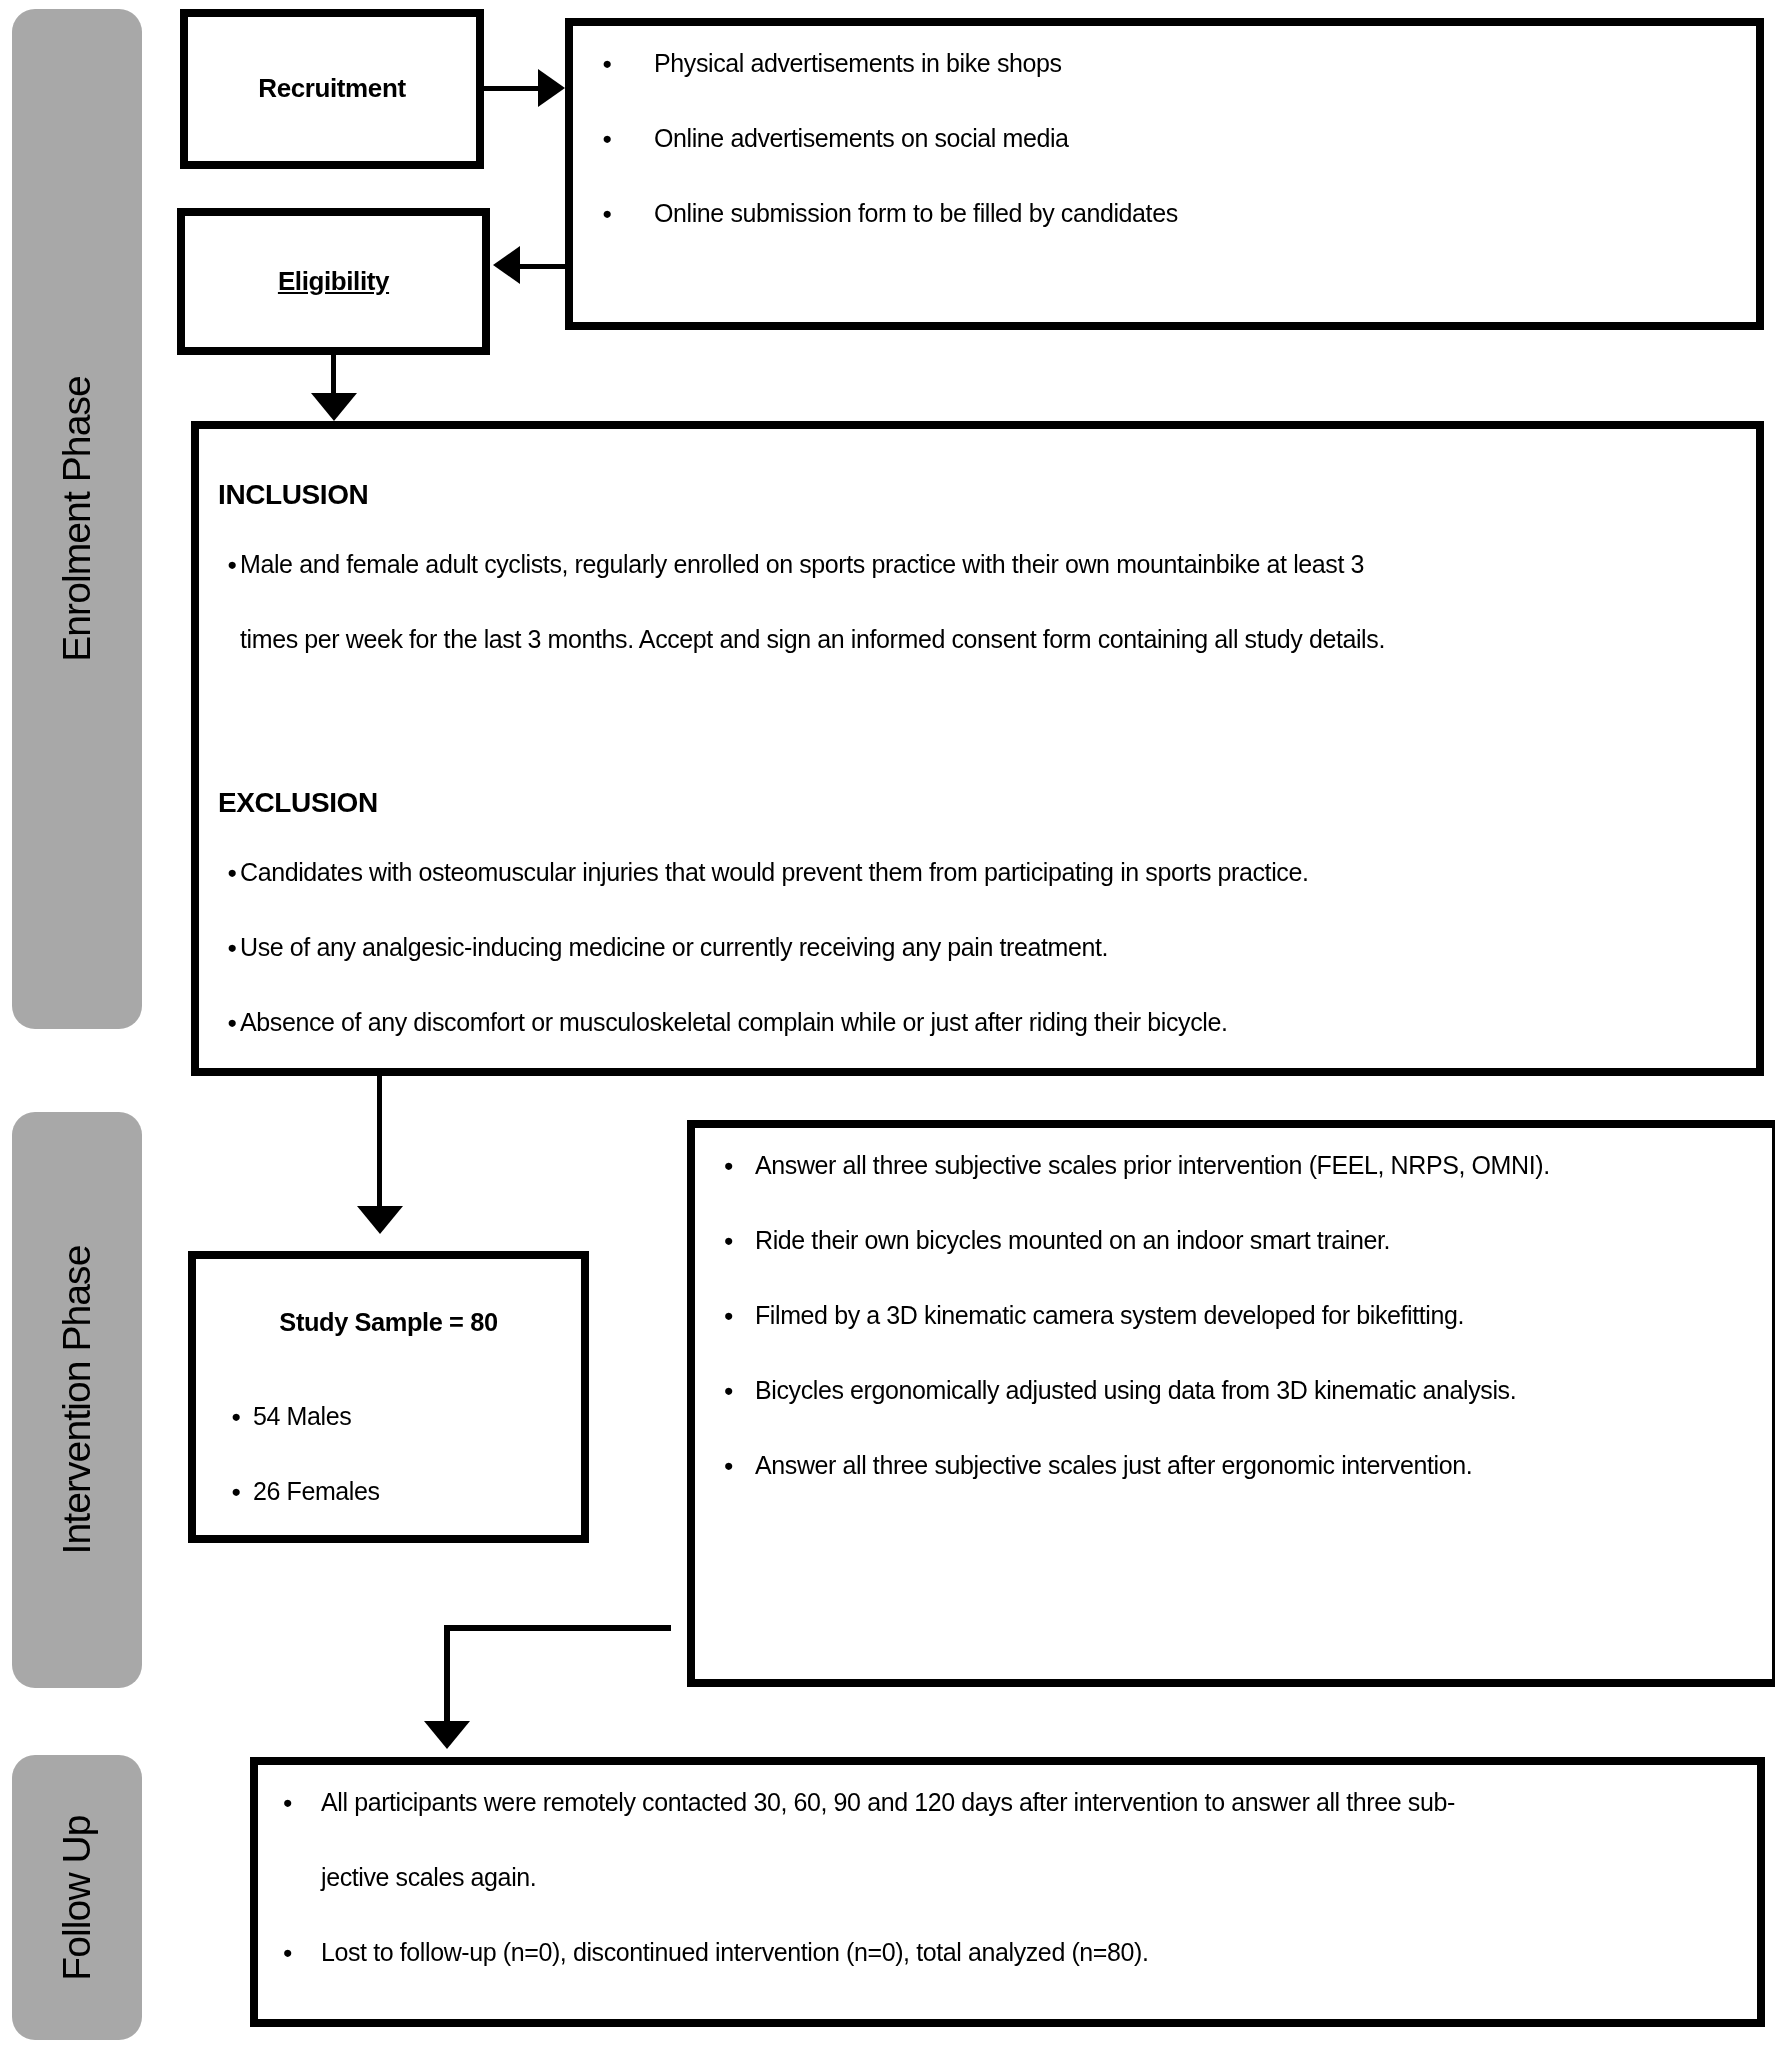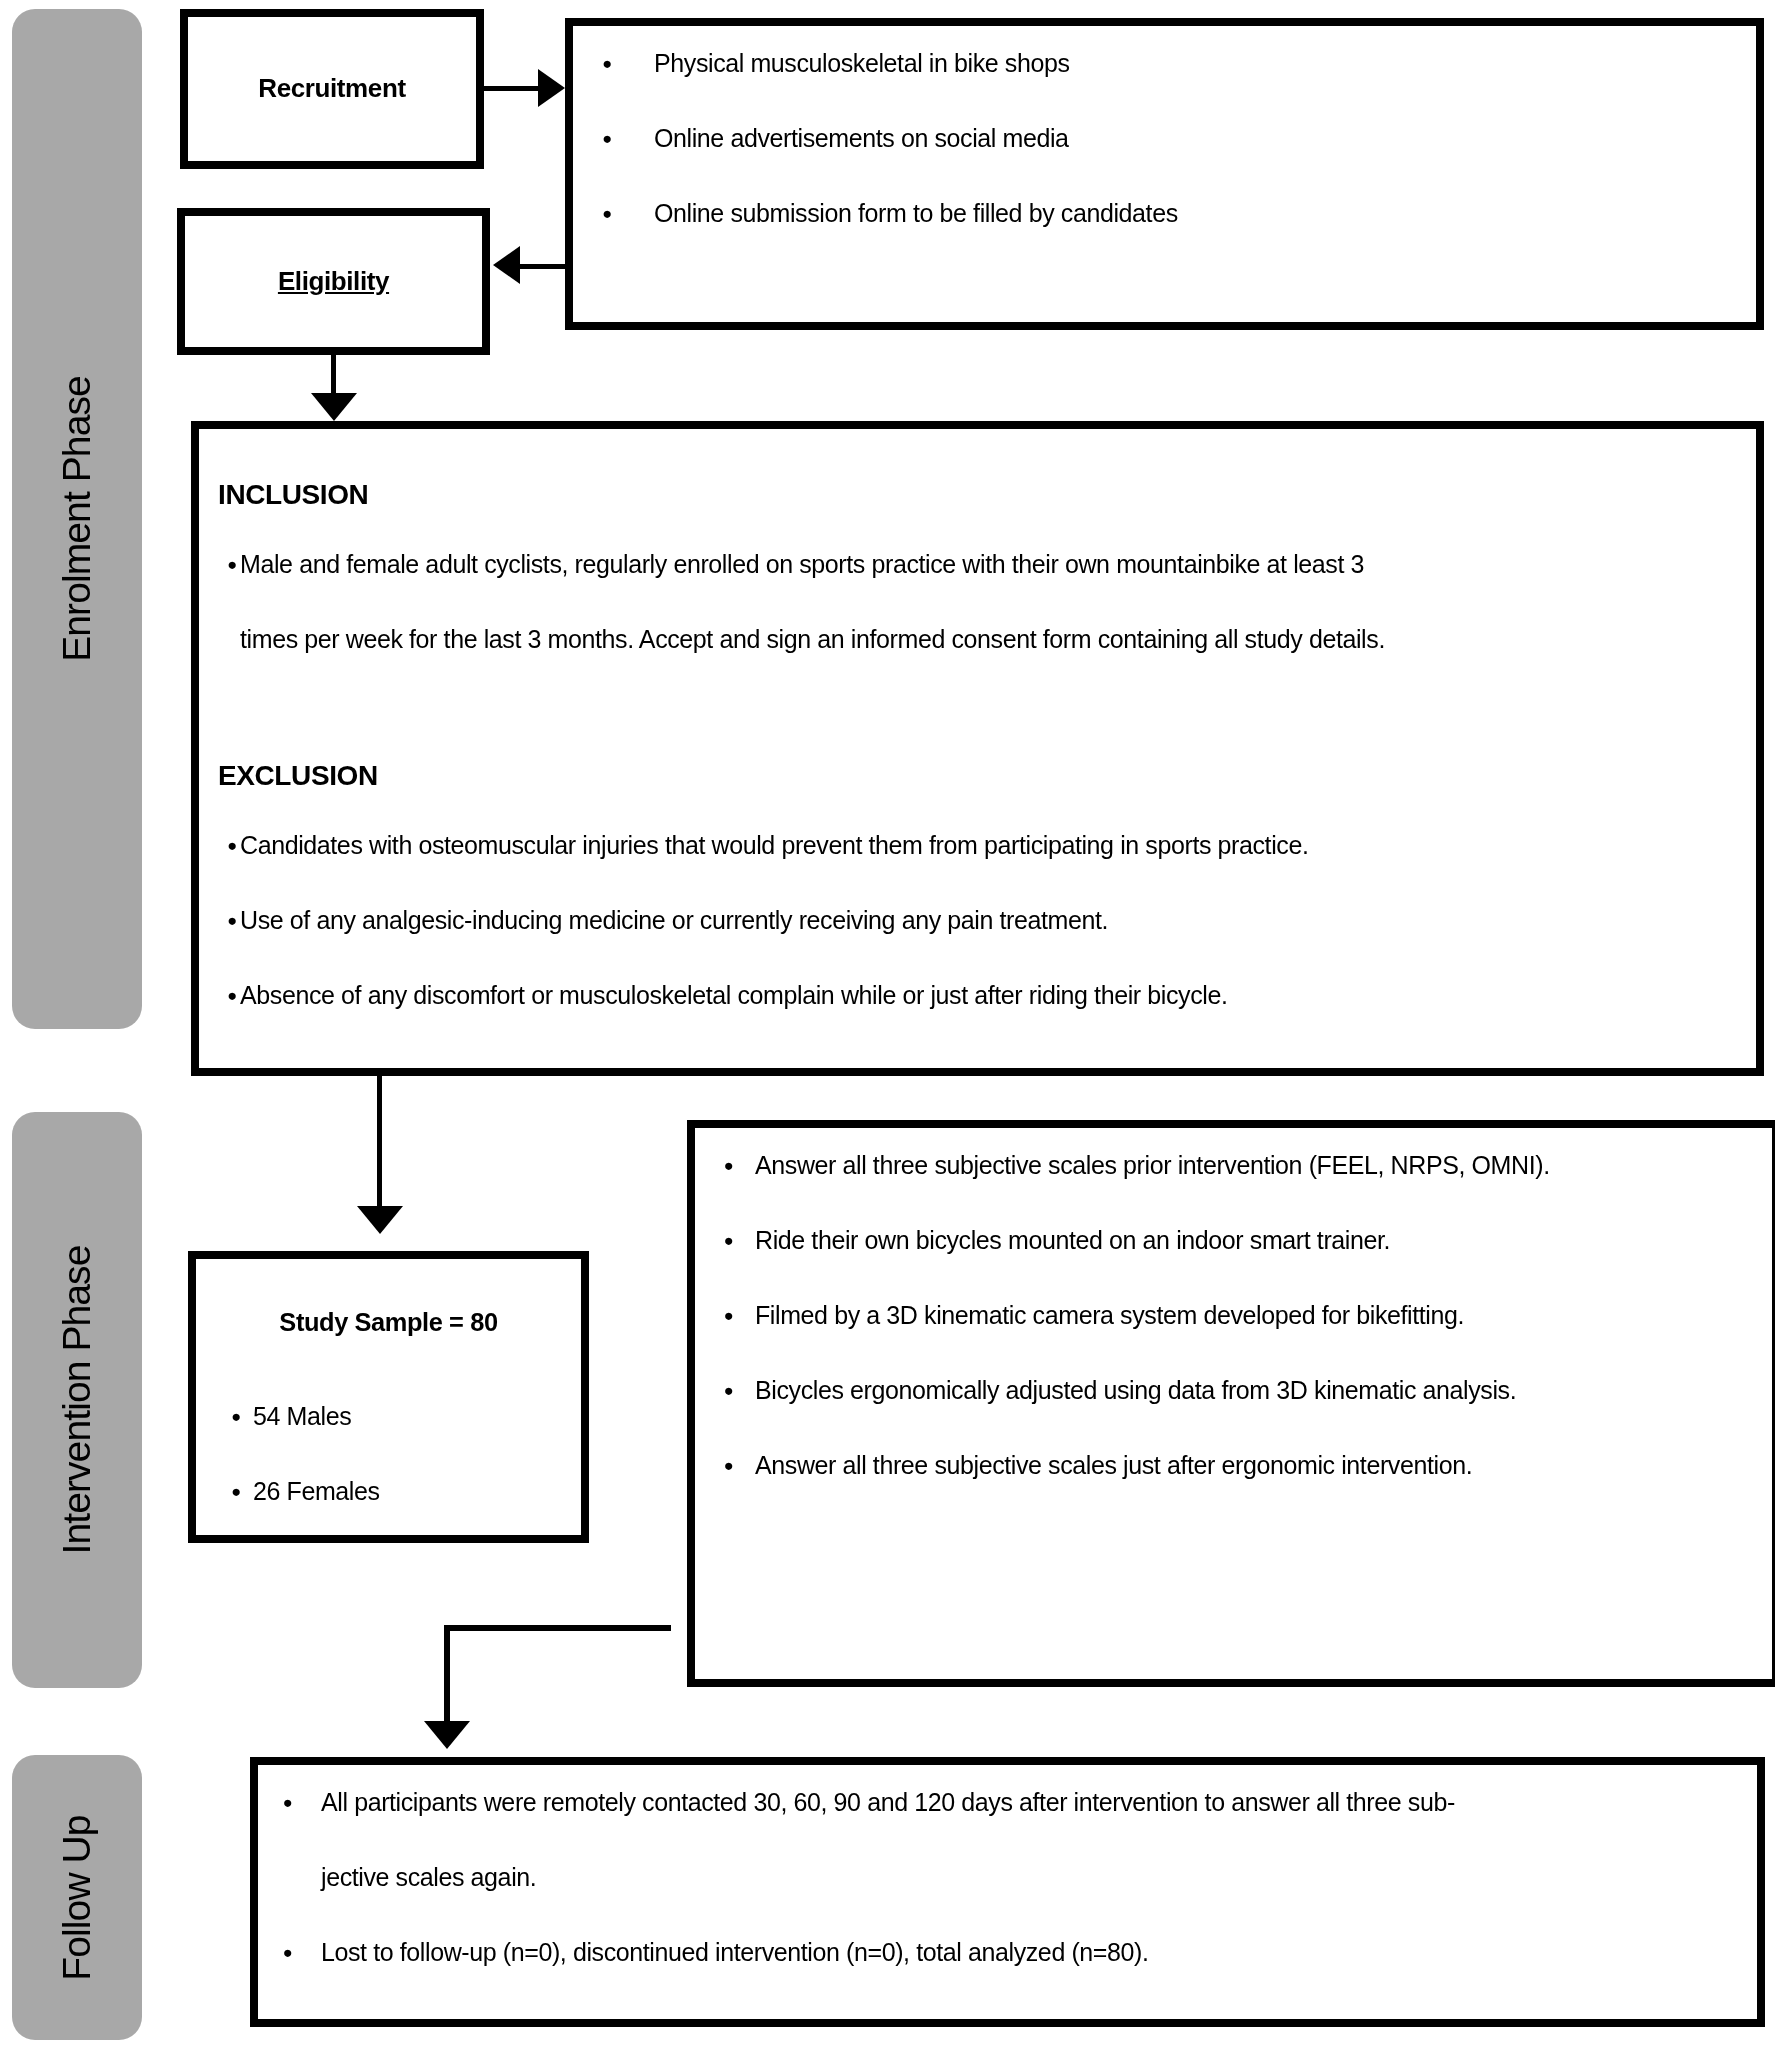--- a/index.html
+++ b/index.html
@@ -48,21 +48,21 @@
   }
 
   
   .ads-list{padding-top:31px;}
   .ads-list li{padding-left:81px;}
   .ads-list li::before{left:29px;}
 
   
   .crit-heading{font-size:28px;font-weight:700;line-height:35px;margin-left:19px;}
   .crit-heading.inclusion{margin-top:48px;}
-  .crit-heading.exclusion{margin-top:81px;}
+  .crit-heading.exclusion{margin-top:108px;}
   .inc-list{margin-top:15.3px !important;}
   .exc-list{margin-top:15px !important;}
   .inc-list li,.exc-list li{padding-left:41px;}
   .inc-list li::before,.exc-list li::before{left:28px;}
 
   
   .sample-title{margin-top:46px;text-align:center;font-size:25.4px;font-weight:700;line-height:35px;}
   .sample-list{margin-top:39px !important;}
   .sample-list li{padding-left:57px;line-height:69px;}
   .sample-list li::before{left:35px;}
@@ -101,21 +101,21 @@
 
   <div class="fbox box-recruitment">
     <span class="box-label">Recruitment</span>
   </div>
 
   <div class="aline" style="left:484px;top:86px;width:58px;height:5.3px;"></div>
   <div class="ahead ahead-right" style="left:538px;top:69px;"></div>
 
   <div class="fbox box-ads">
     <ul class="blist ads-list">
-      <li>Physical musculoskeletal in bike shops</li>
+      <li>Physical advertisements in bike shops</li>
       <li>Online advertisements on social media</li>
       <li>Online submission form to be filled by candidates</li>
     </ul>
   </div>
 
   <div class="aline" style="left:517px;top:264px;width:48px;height:5.3px;"></div>
   <div class="ahead ahead-left" style="left:493px;top:246px;"></div>
 
   <div class="fbox box-eligibility">
     <span class="box-label">Eligibility</span>

